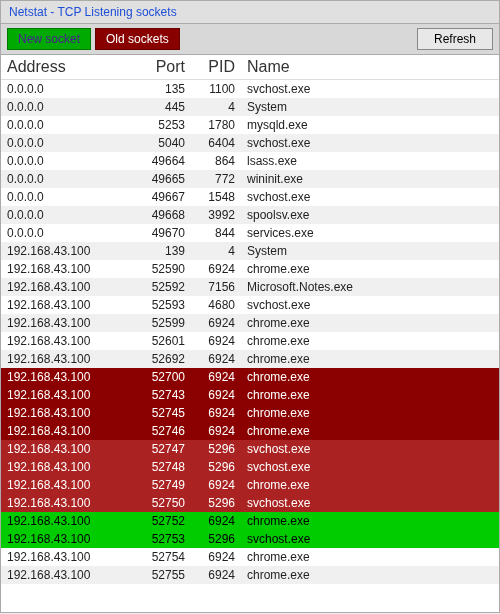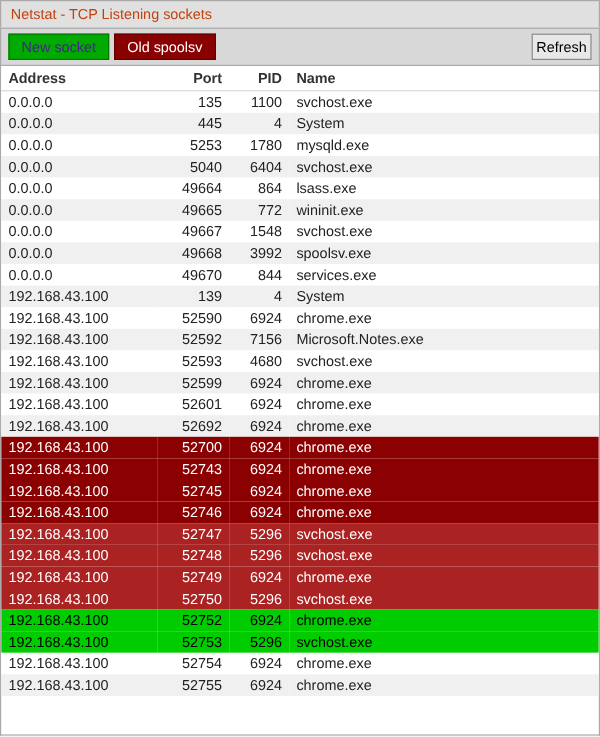--- a/index.html
+++ b/index.html
@@ -9,21 +9,21 @@
       background: #f0f0f0;
       width: 500px;
       height: 614px;
       overflow: hidden;
     }
     .title-bar {
       background: #e0e0e0;
       border: 1px solid #aaa;
       padding: 4px 8px;
       font-size: 12px;
-      color: #c2410c;
+      color: #1d4ed8;
       border-bottom: none;
     }
     .toolbar {
       background: #d8d8d8;
       border: 1px solid #aaa;
       border-bottom: 1px solid #aaa;
       padding: 4px 6px;
       display: flex;
       align-items: center;
       gap: 4px;
@@ -45,21 +45,21 @@
       color: #4c1d95;
       border-color: #007700;
     }
     .tab-old {
       background: #880000;
       color: #fff;
       border-color: #660000;
     }
     .spacer { flex: 1; }
     .refresh-btn {
-      padding: 3px 3px;
+      padding: 3px 16px;
       background: #e8e8e8;
       border: 1px solid #888;
       cursor: pointer;
       font-size: 12px;
     }
     .main-content {
       border: 1px solid #aaa;
       border-top: none;
       background: #fff;
       height: calc(614px - 56px);
@@ -70,22 +70,22 @@
       width: 100%;
       border-collapse: collapse;
     }
     thead tr {
       background: #fff;
     }
     thead th {
       text-align: left;
       padding: 3px 6px;
       border-bottom: 1px solid #ddd;
-      font-weight: bold;
-      font-size: 12px;
+      font-weight: normal;
+      font-size: 16px;
       color: #333;
     }
     tbody tr {
       background: #fff;
     }
     tbody tr:nth-child(even) {
       background: #f5f5f5;
     }
     tbody td {
       padding: 2px 6px;
@@ -119,21 +119,21 @@
   </style>
 </head>
 <body>
 
 <div>
   <div class="title-bar">Netstat - TCP Listening sockets</div>
 </div>
 
 <div class="toolbar">
   <button class="tab-btn tab-new">New socket</button>
-  <button class="tab-btn tab-old">Old spoolsv</button>
+  <button class="tab-btn tab-old">Old sockets</button>
   <div class="spacer"></div>
   <button class="refresh-btn">Refresh</button>
 </div>
 
 <div class="main-content">
   <table>
     <thead>
       <tr>
         <th class="col-address">Address</th>
         <th class="col-port">Port</th>

